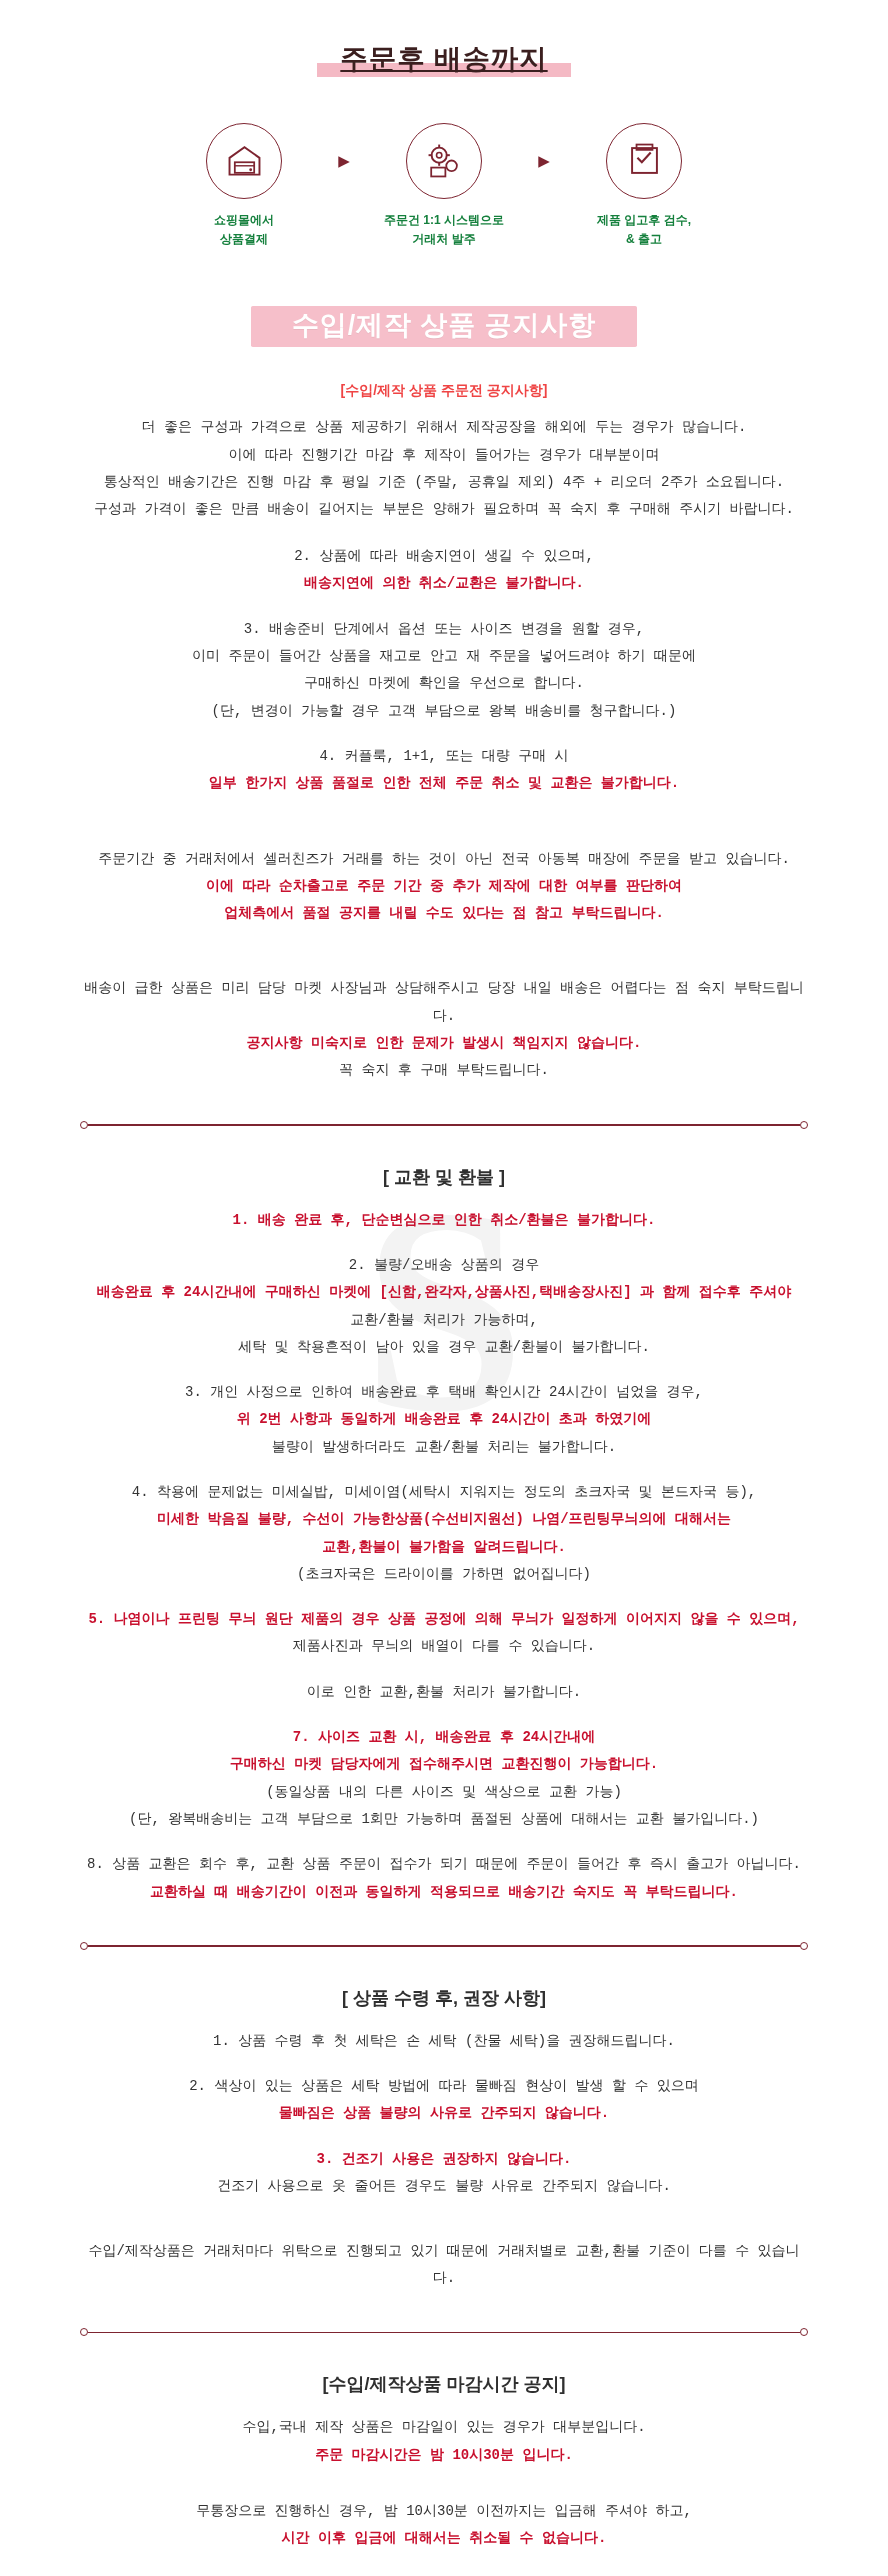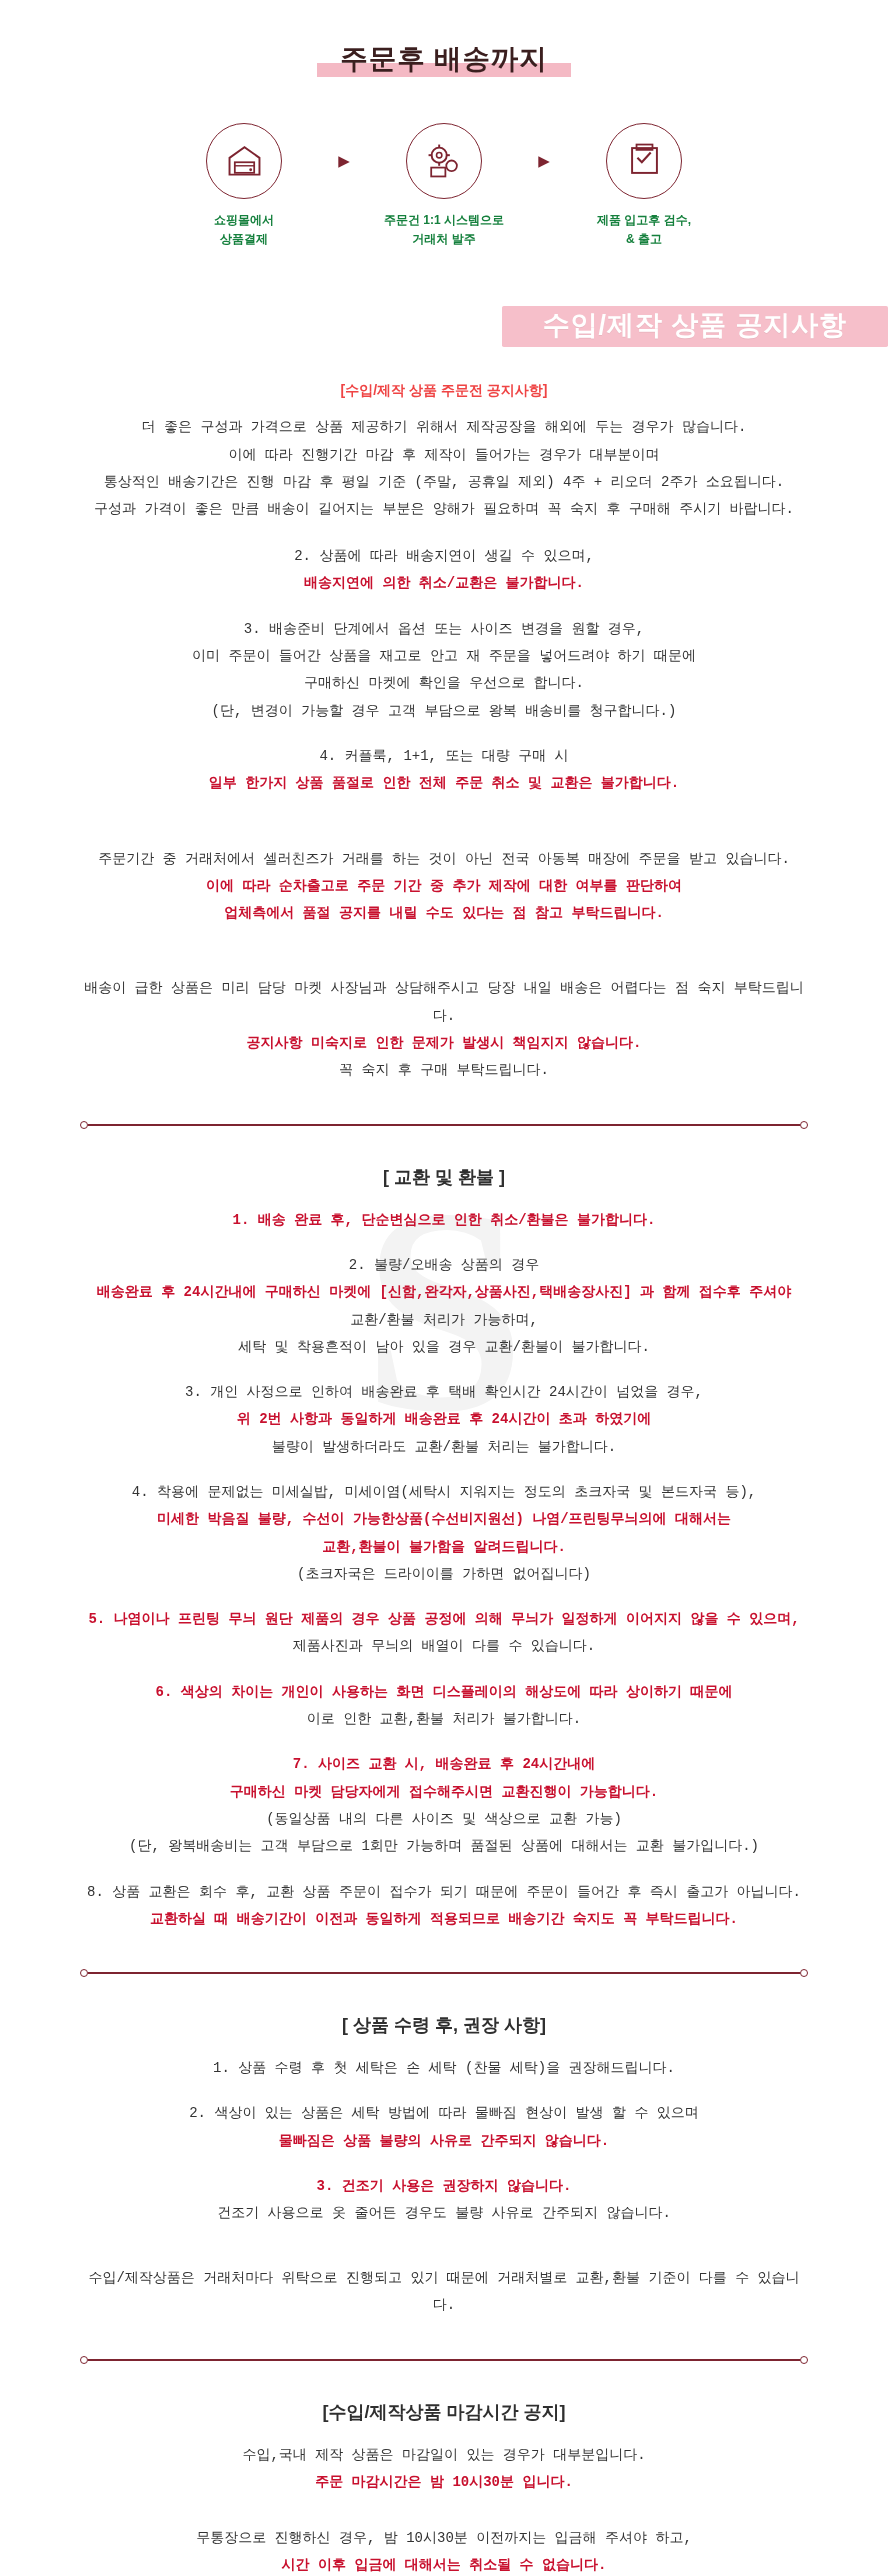--- a/index.html
+++ b/index.html
@@ -37,21 +37,21 @@
     padding: 3.6px 23px 5.3px 23px;
   }
   .top-title .hl {
     position: absolute;
     left: 0; right: 0;
     bottom: 5.3px;
     height: 13.3px;
     background: #f4b9c4;
     z-index: 0;
   }
-  .top-title .txt { position: relative; z-index: 1; }
+  .top-title .txt { position: relative; z-index: 1; text-decoration: underline; }
 
   
   .steps {
     margin: 41px auto 0 auto;
     width: 551px;
     display: flex;
     align-items: flex-start;
     justify-content: space-between;
   }
   .step {
@@ -81,21 +81,21 @@
     margin-top: 30px;
     width: 23px;
     text-align: center;
     color: #7d2430;
     font-size: 15px;
     line-height: 1;
   }
 
   
   .section-head {
-    text-align: right;
+    text-align: center;
     margin-top: 52px;
   }
   .section-head .bar {
     display: inline-block;
     position: relative;
     padding: 7px 41px 9px 41px;
     font-size: 27px;
     font-weight: bold;
     color: #ffffff;
     letter-spacing: 0.9px;
@@ -338,21 +338,20 @@
         <div class="line red">교환,환불이 불가함을 알려드립니다.</div>
         <div class="line dark">(초크자국은 드라이이를 가하면 없어집니다)</div>
       </div>
 
       <div class="item">
         <div class="line red">5. 나염이나 프린팅 무늬 원단 제품의 경우 상품 공정에 의해 무늬가 일정하게 이어지지 않을 수 있으며,</div>
         <div class="line dark">제품사진과 무늬의 배열이 다를 수 있습니다.</div>
       </div>
 
       <div class="item">
-        <div class="line red">6. 색상의 차이는 개인이 사용하는 화면 디스플레이의 해상도에 따라 상이하기 때문에</div>
         <div class="line dark">이로 인한 교환,환불 처리가 불가합니다.</div>
       </div>
 
       <div class="item">
         <div class="line red">7. 사이즈 교환 시, 배송완료 후 24시간내에</div>
         <div class="line red">구매하신 마켓 담당자에게 접수해주시면 교환진행이 가능합니다.</div>
         <div class="line dark">(동일상품 내의 다른 사이즈 및 색상으로 교환 가능)</div>
         <div class="line dark">(단, 왕복배송비는 고객 부담으로 1회만 가능하며 품절된 상품에 대해서는 교환 불가입니다.)</div>
       </div>
 

